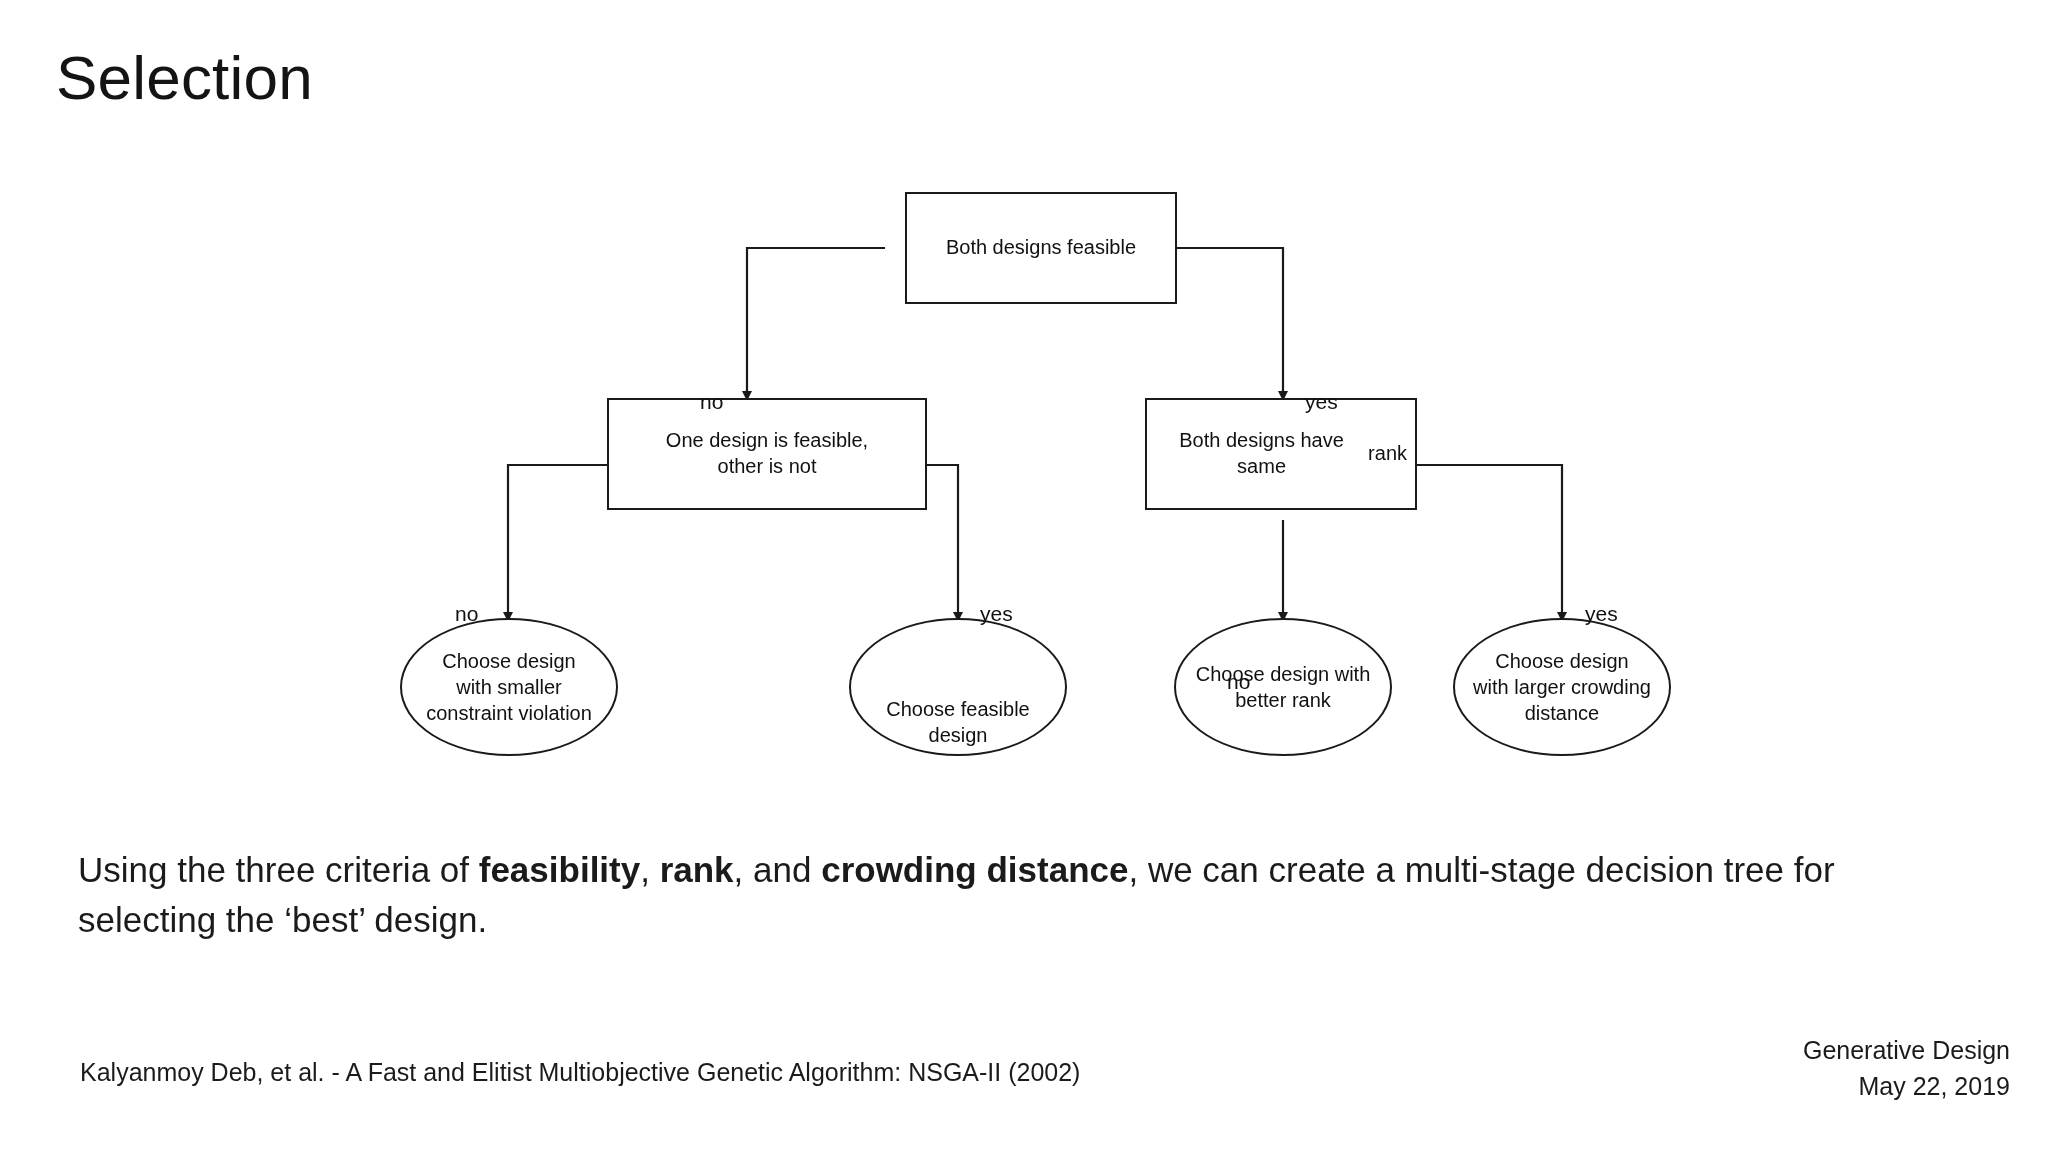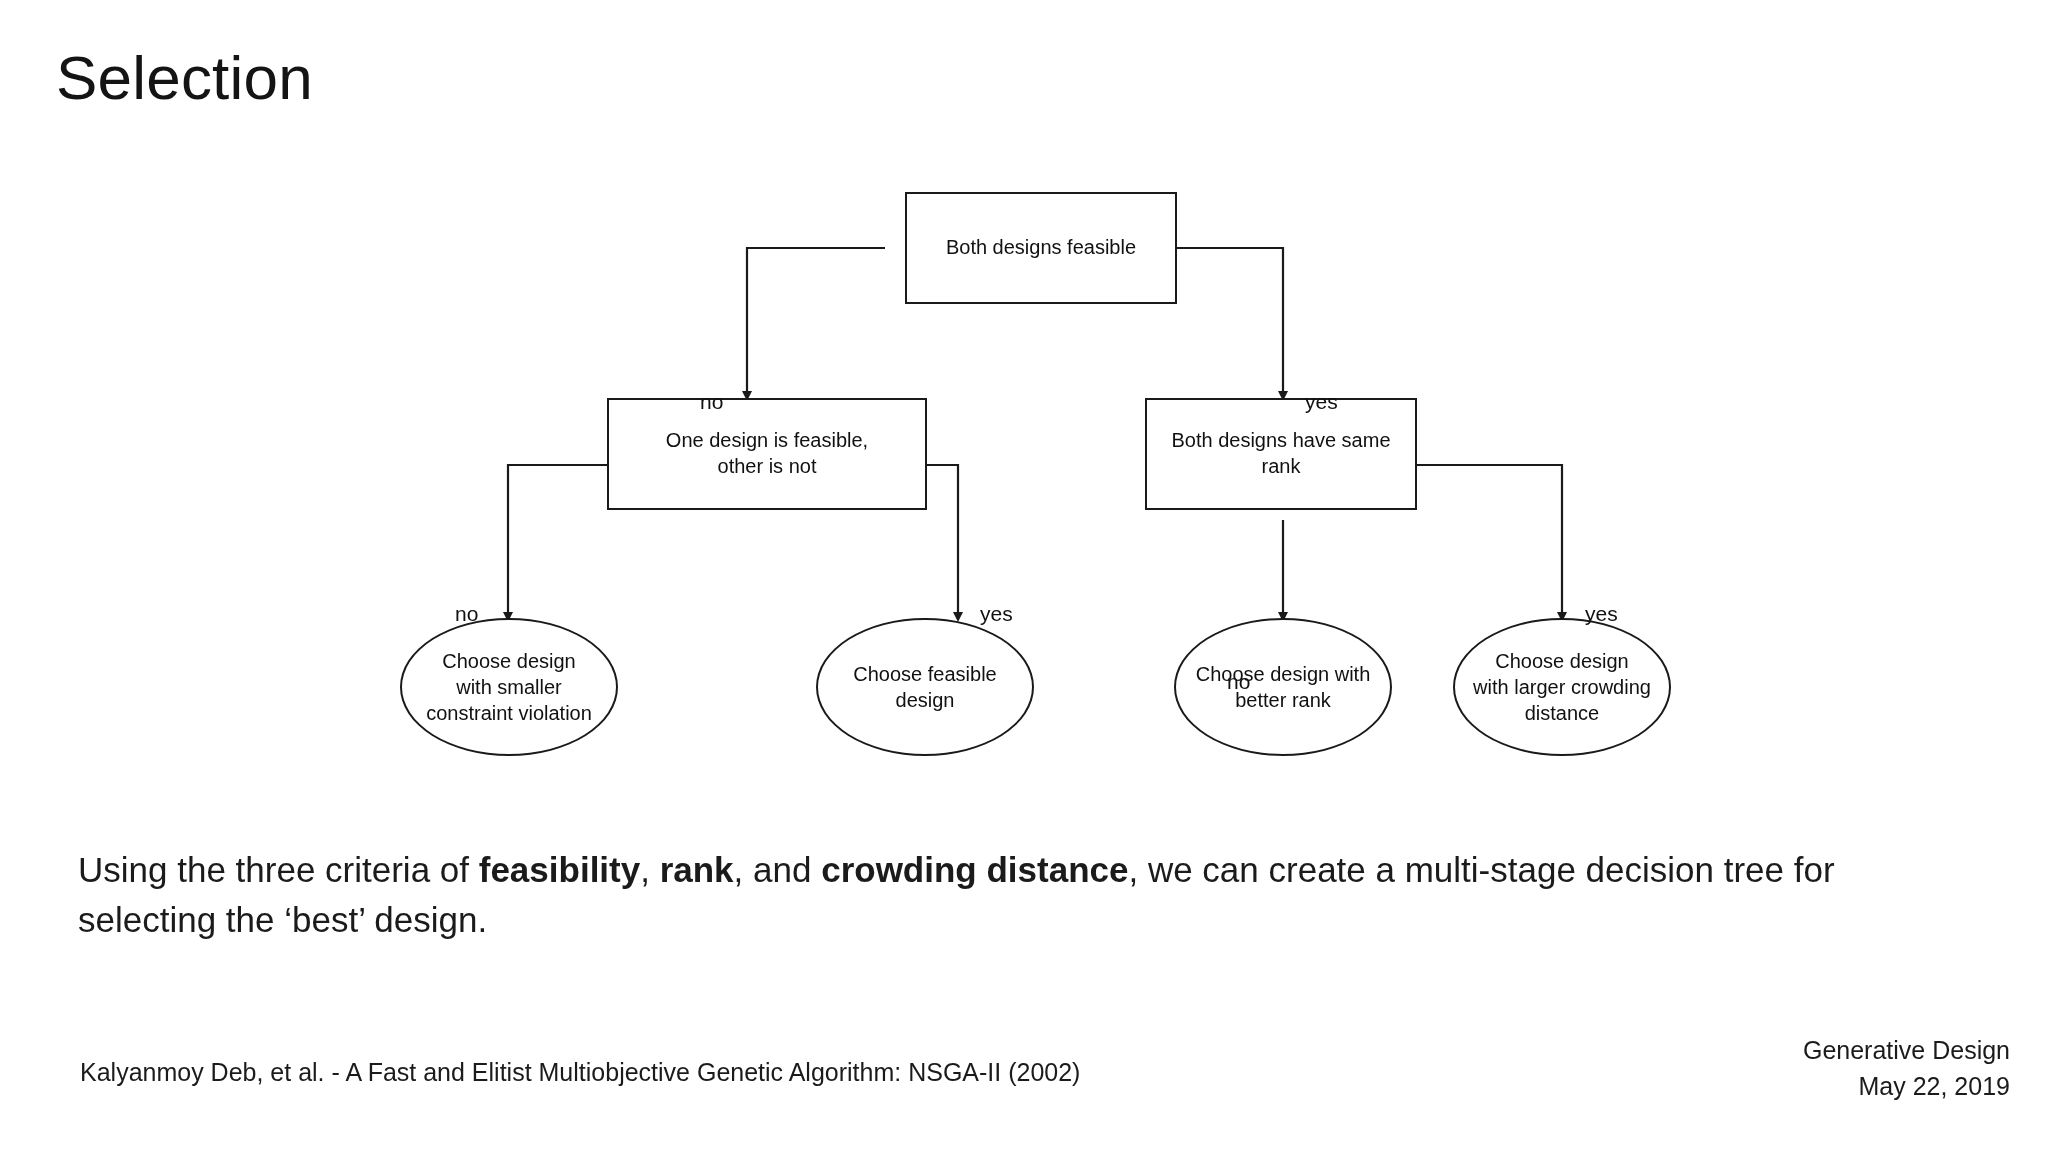--- a/index.html
+++ b/index.html
@@ -159,32 +159,32 @@
 
     <div class="node-box" style="left:885px; top:52px; width:272px; height:112px;margin-left:20px;">
       <span>Both designs feasible</span>
     </div>
 
     <div class="node-box" style="left:607px; top:258px; width:320px; height:112px; flex-direction:column;">
       <span>One design is feasible,</span>
       <span>other is not</span>
     </div>
 
-    <div class="node-box" style="left:1145px; top:258px; width:272px; height:112px; flex-direction:column;">
+    <div class="node-box" style="left:1145px; top:258px; width:272px; height:112px; flex-direction:row;">
       <span>Both designs have same</span>
       <span>rank</span>
     </div>
 
     <div class="node-ellipse" style="left:400px; top:478px; width:218px; height:138px; flex-direction:column;">
       <span>Choose design</span>
       <span>with smaller</span>
       <span>constraint violation</span>
     </div>
 
-    <div class="node-ellipse" style="left:816px; top:478px; width:218px; height:138px; flex-direction:column;">
+    <div class="node-ellipse" style="left:849px; top:478px; width:218px; height:138px; flex-direction:column;justify-content:flex-end;">
       <span>Choose feasible</span>
       <span>design</span>
     </div>
 
     <div class="node-ellipse" style="left:1174px; top:478px; width:218px; height:138px; flex-direction:column;">
       <span>Choose design with</span>
       <span>better rank</span>
     </div>
 
     <div class="node-ellipse" style="left:1453px; top:478px; width:218px; height:138px; flex-direction:column;">

